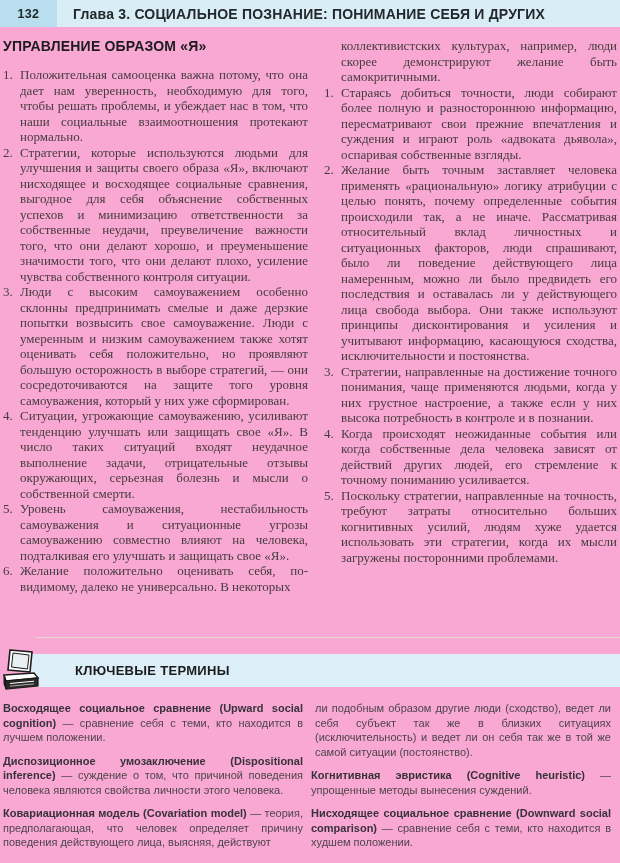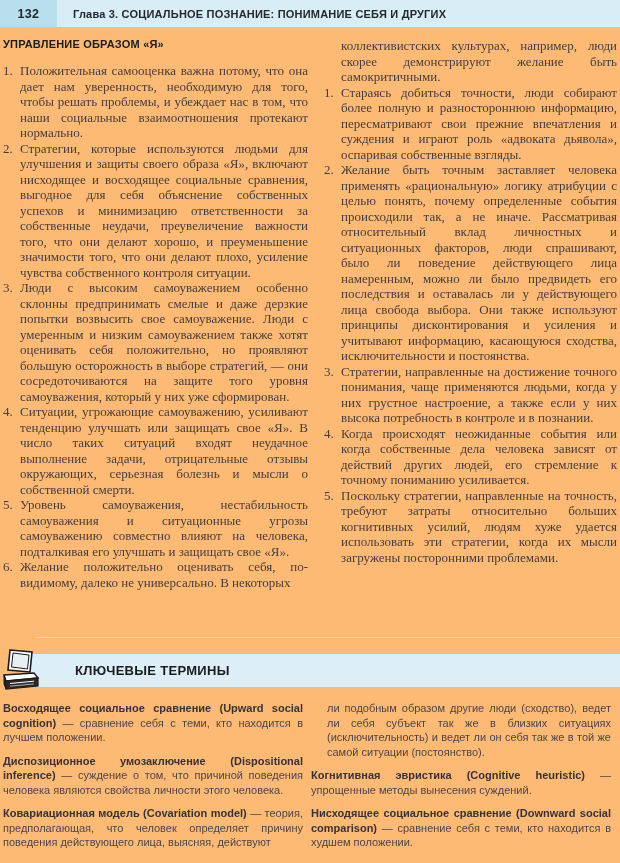--- a/index.html
+++ b/index.html
@@ -1,45 +1,45 @@
 <!DOCTYPE html>
 <html lang="ru"><head>
 <meta charset="utf-8">
 <style>
   html,body{margin:0;padding:0;background:#efe9e6;}
   .page{
     position:relative;width:620px;height:863px;overflow:hidden;
-    background:#fdba74;
+    background:#f9a8d4;
     font-family:"Liberation Serif","DejaVu Serif",serif;
     color:#453c3e;
   }
   
   .runhead{
     position:absolute;top:0;left:0;right:0;height:27px;
     background:#d9edf6;display:flex;align-items:center;
     font-family:"Liberation Sans","DejaVu Sans",sans-serif;
   }
   .pagenum{
     width:57px;height:27px;background:#b9dfee;
     display:flex;align-items:center;justify-content:center;
     font-weight:bold;font-size:12.5px;color:#20272b;letter-spacing:.3px;
   }
   .chaptitle{
-    margin-left:16px;font-weight:bold;font-size:11px;color:#23282c;letter-spacing:.2px;
+    margin-left:16px;font-weight:bold;font-size:14px;color:#23282c;letter-spacing:.2px;
   }
   
   .cols{
     position:absolute;top:38px;left:3px;width:614px;
     display:flex;gap:16px;
   }
   .col-l{width:305px;}
   .col-r{width:293px;}
   .sechead{
     font-family:"Liberation Sans","DejaVu Sans",sans-serif;
-    font-weight:bold;font-size:11px;color:#1c1c1e;letter-spacing:.2px;
+    font-weight:bold;font-size:14px;color:#1c1c1e;letter-spacing:.2px;
     margin:0 0 13px 0;
   }
   ol.sumlist{
     margin:0 0 0 17px;padding:0;counter-reset:it;
     font-size:13px;line-height:15.5px;text-align:justify;
   }
   ol.sumlist li{
     list-style:none;position:relative;counter-increment:it;
   }
   ol.sumlist li::before{
@@ -64,21 +64,21 @@
   .terms-cols{
     position:absolute;top:701px;left:3px;width:615px;
     display:flex;gap:8px;
     font-family:"Liberation Sans","DejaVu Sans",sans-serif;
     font-size:11px;line-height:14.5px;color:#4c454b;text-align:justify;
   }
   .terms-l{width:300px;}
   .terms-r{width:300px;}
   .term-entry{margin:0 0 9px 0;}
   .term-entry b{color:#37323a;}
-  .terms-r .cont{margin:0 0 9px 16px;}
+  .terms-r .cont{margin:0 0 9px 4px;}
 </style>
 </head>
 <body>
 
 <div class="page">
 
   <div class="runhead">
     <div class="pagenum">132</div>
     <div class="chaptitle">Глава 3. СОЦИАЛЬНОЕ ПОЗНАНИЕ: ПОНИМАНИЕ СЕБЯ И ДРУГИХ</div>
   </div>

